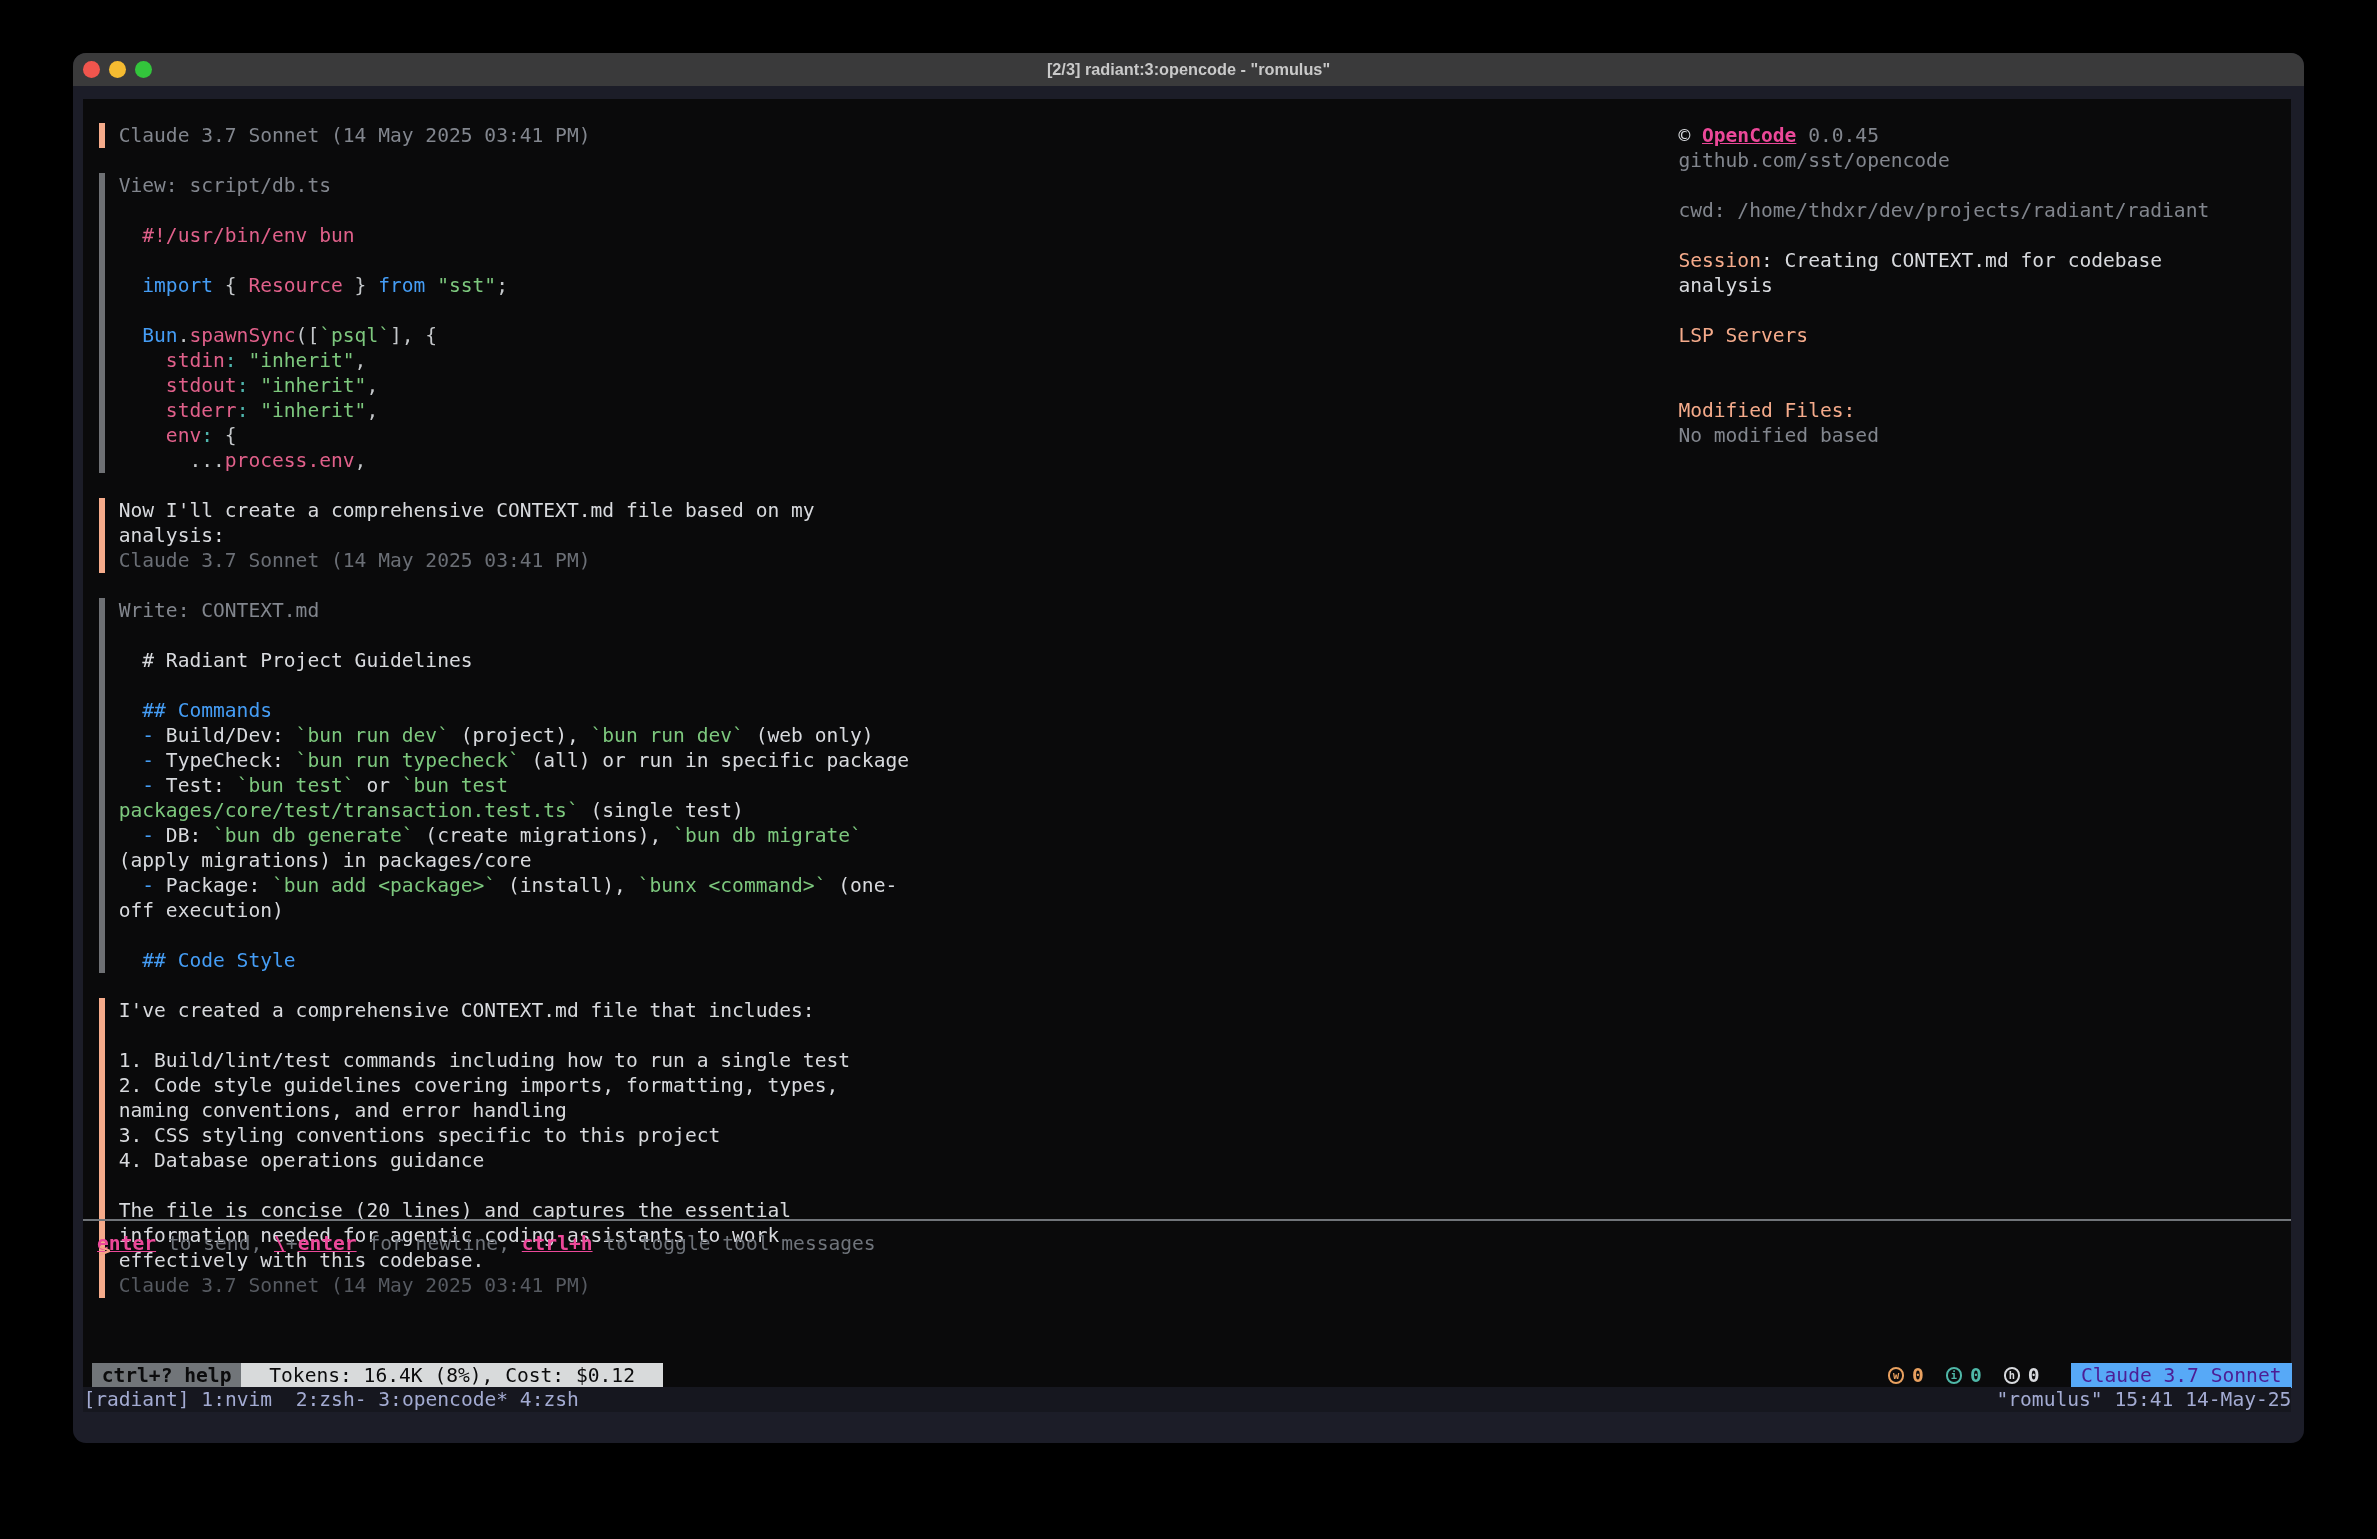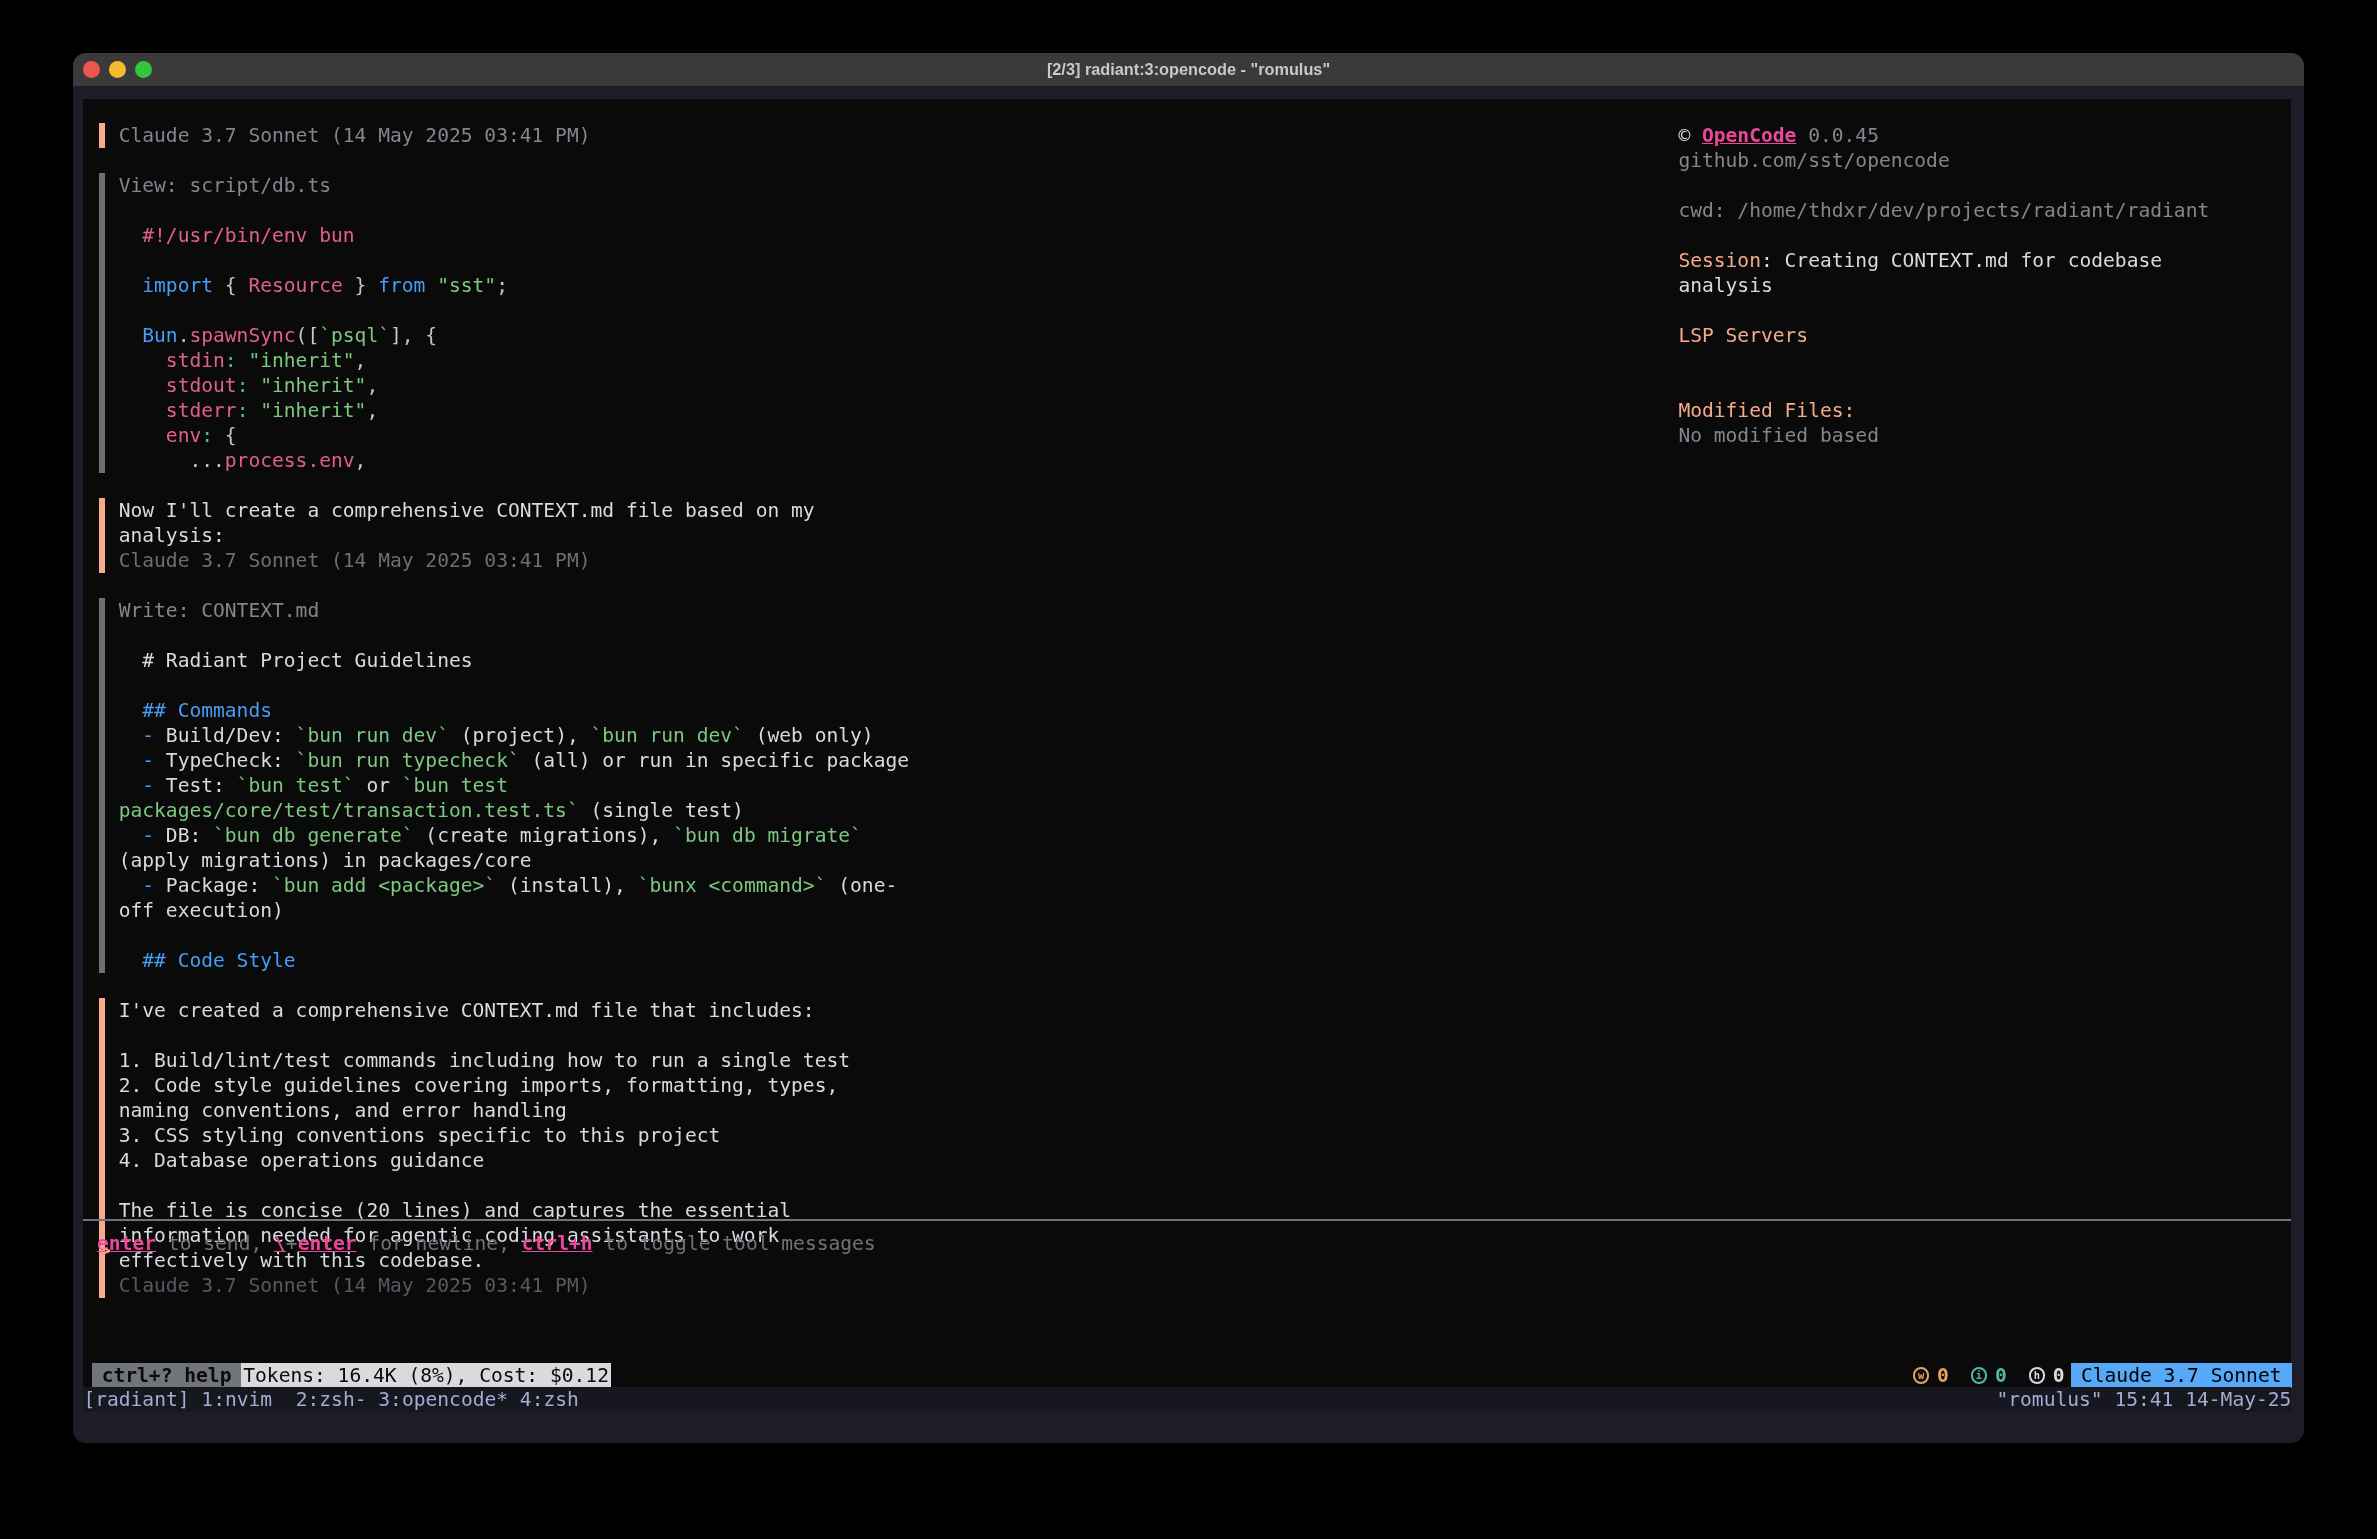--- a/index.html
+++ b/index.html
@@ -39,22 +39,22 @@
   .sidebar{position:absolute;left:1595px;top:23.5px;width:45ch;}
   .sidebar .line{width:45ch;}
   
   .hint{position:absolute;left:13.7px;top:1132px;font-size:19.6px;line-height:25px;white-space:pre;}
   .divider{position:absolute;left:0;top:1120px;width:2208px;height:2px;background:#71757a;}
   .prompt{position:absolute;left:15.7px;top:1139px;font-size:19.6px;line-height:25px;width:2173px;height:25px;}
   
   .statusrow{position:absolute;left:8.5px;top:1264px;width:2200px;height:25px;display:flex;align-items:stretch;font-size:19.6px;line-height:25px;}
   .chip{display:inline-block;height:25px;}
   .chip.help{background:#717579;color:#0b0b0c;font-weight:bold;padding:0 9.8px;}
-  .chip.tokens{background:#d8dadb;color:#0b0b0c;padding:0 2px;}
-  .chip.model{background:#57a9f7;color:#000000;padding:0 10.4px;margin-left:6px;}
+  .chip.tokens{background:#d8dadb;color:#0b0b0c;padding:0 28px;}
+  .chip.model{background:#57a9f7;color:#4c1d95;padding:0 10.4px;margin-left:31px;}
   .spacer{flex:1;}
   .diags{display:flex;align-items:center;gap:22px;}
   .diag{display:inline-flex;align-items:center;gap:7.8px;}
   .dcircle{width:16.3px;height:16.3px;border:2px solid;border-radius:50%;display:inline-flex;align-items:center;justify-content:center;font-size:10.4px;font-weight:bold;box-sizing:border-box;}
   .dcount{font-weight:bold;font-size:19.6px;}
   
   .tmuxbar{position:absolute;left:10.4px;top:1334px;width:2208px;height:25px;background:#16171f;display:flex;color:#a3abd2;font-size:19.6px;line-height:25px;white-space:pre;}
 </style>
 </head>
 <body>

